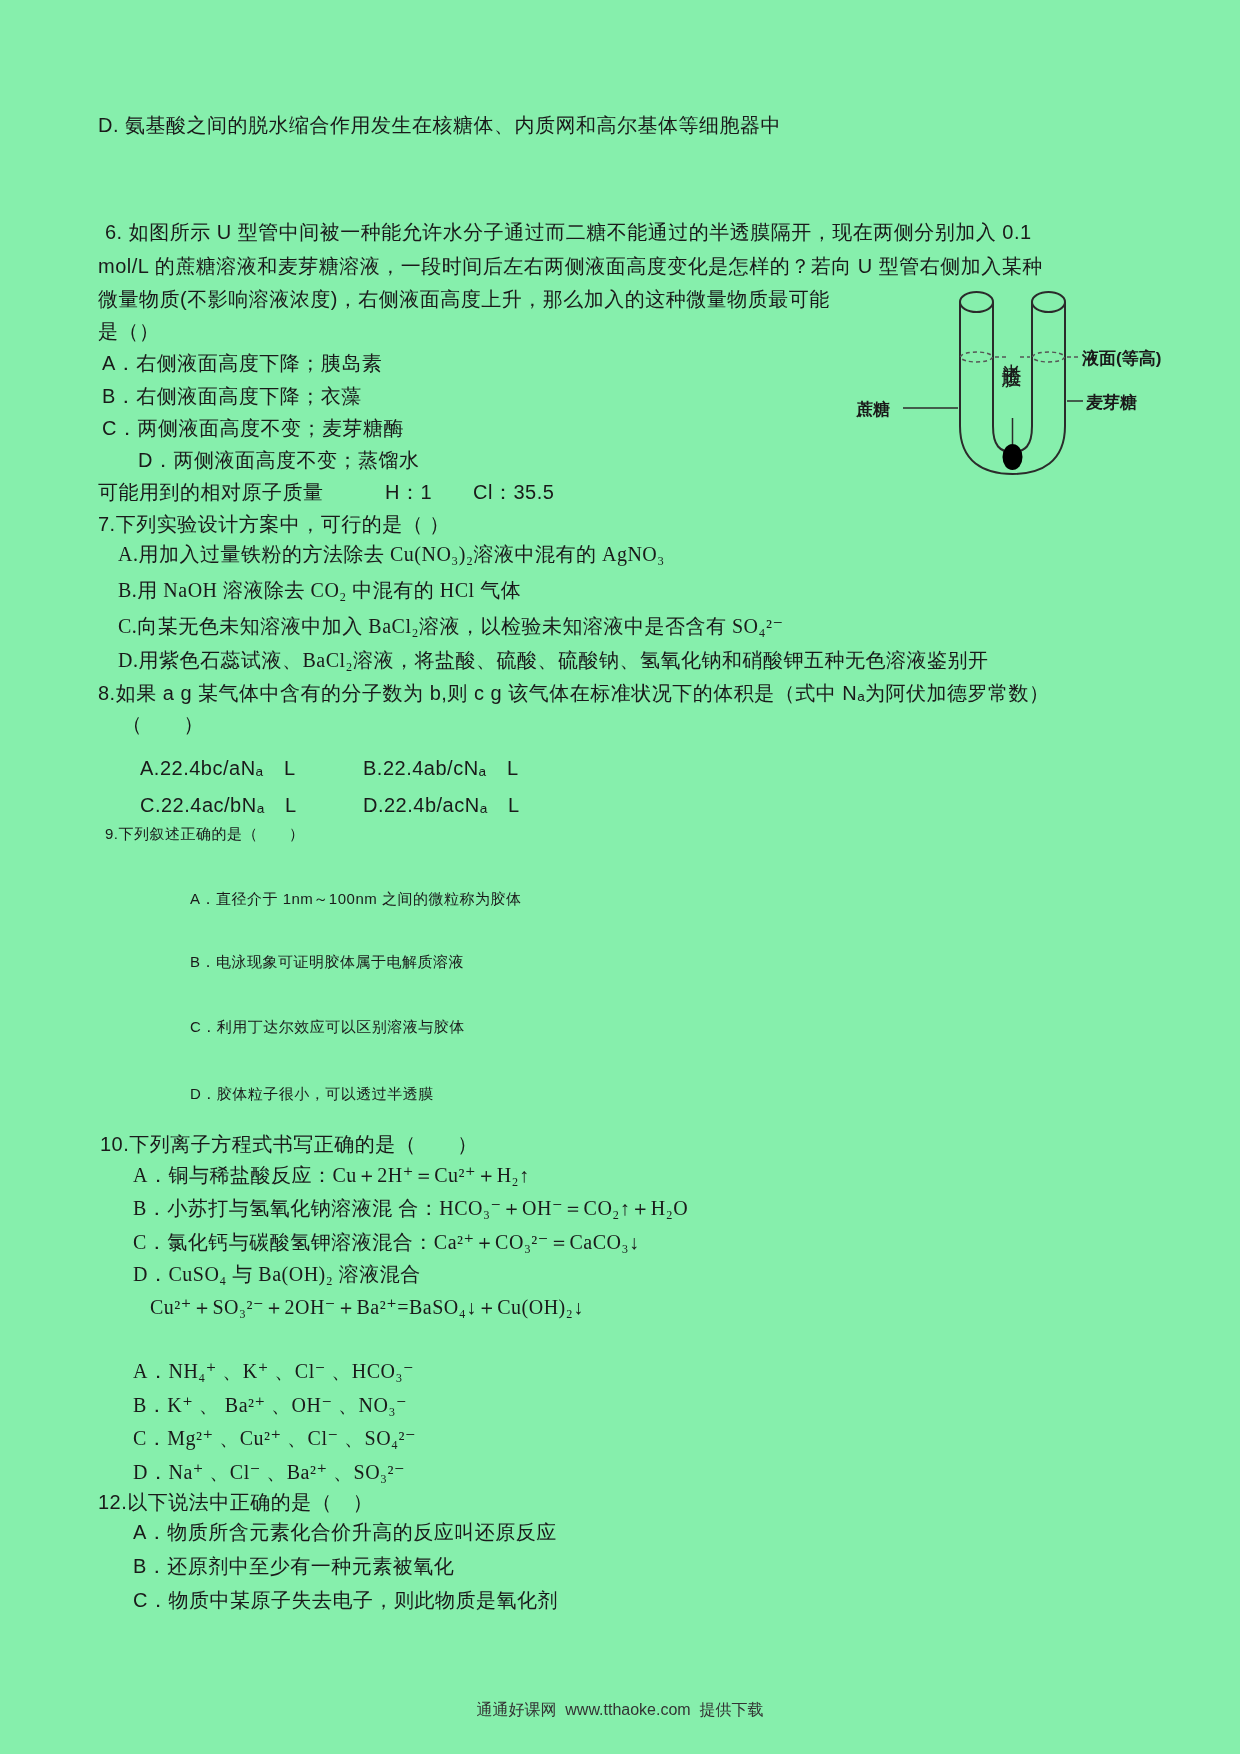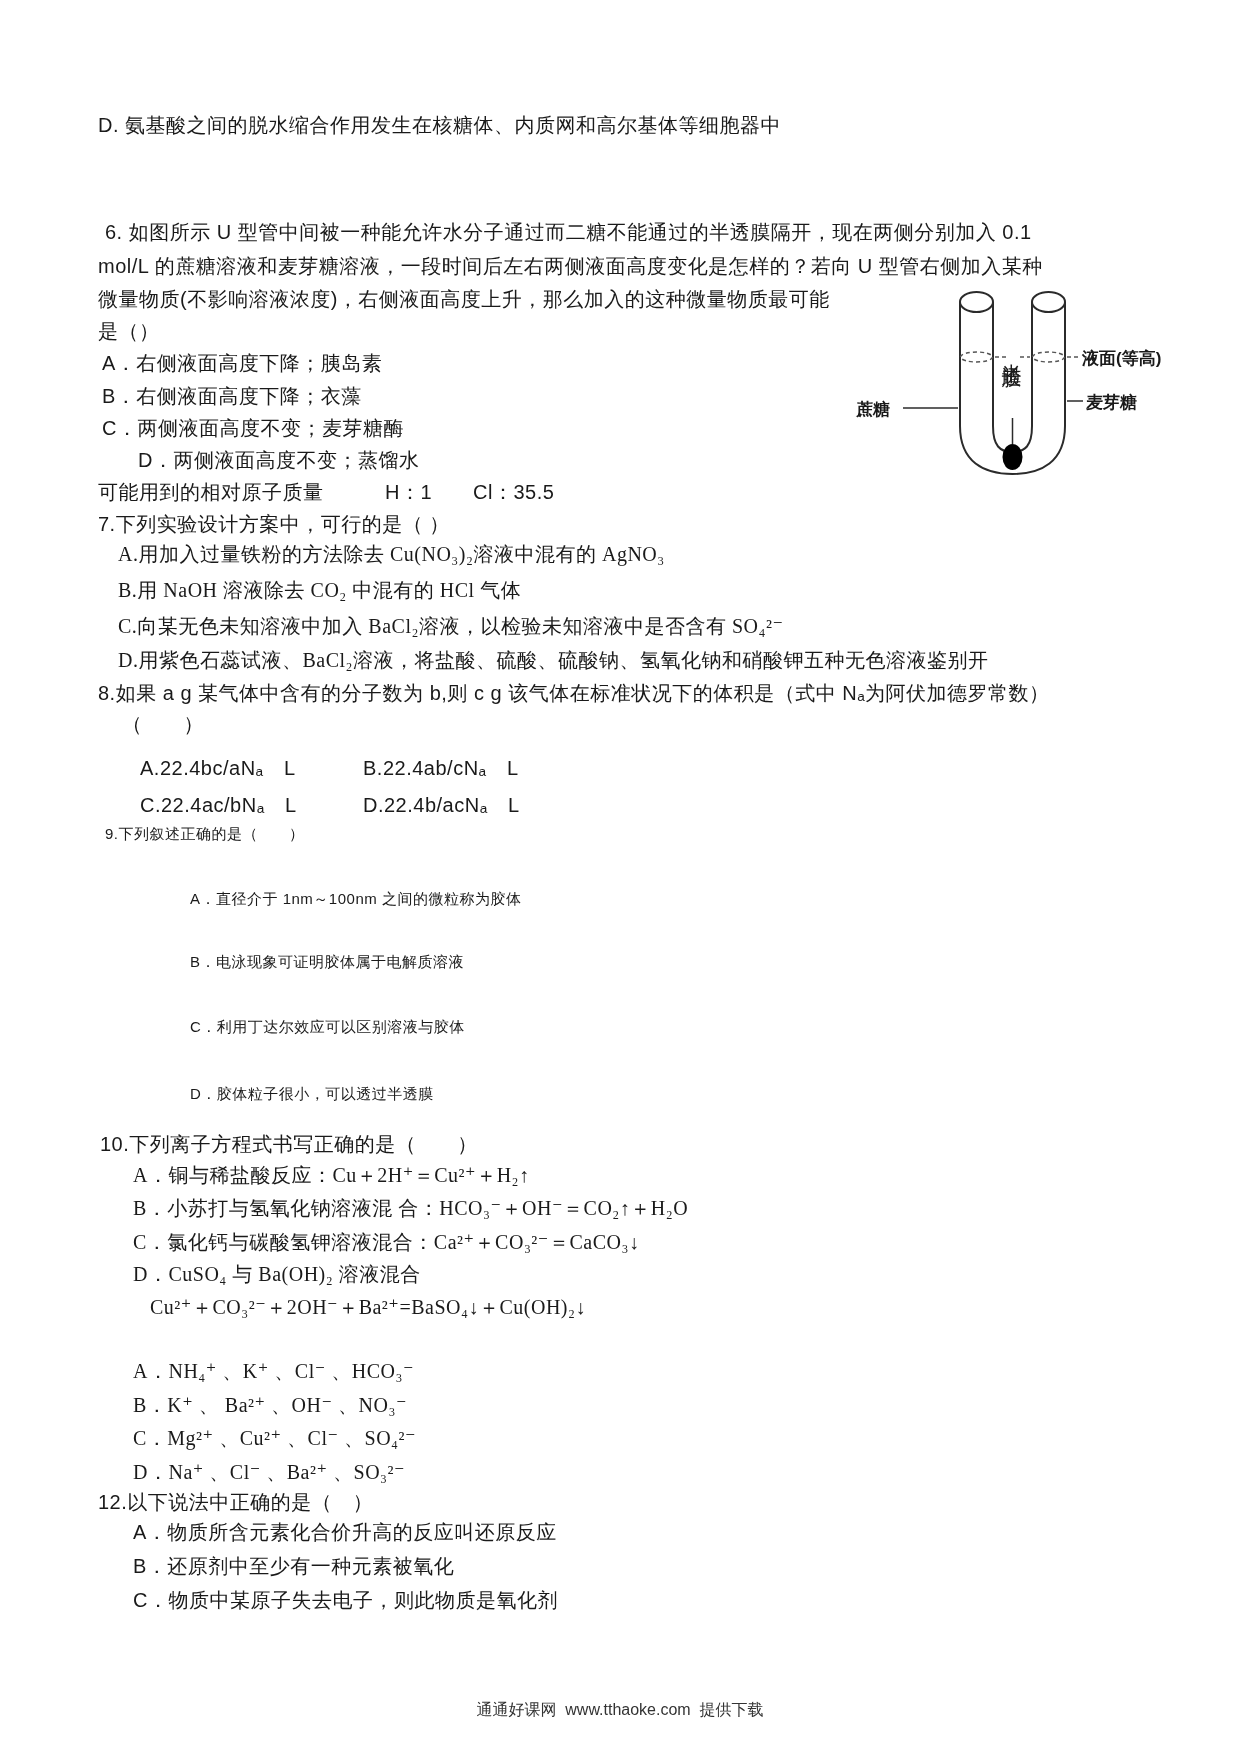--- a/index.html
+++ b/index.html
@@ -1,20 +1,20 @@
 <!DOCTYPE html>
 <html><head>
 <meta charset="utf-8">
 <style>
   html, body { margin: 0; padding: 0; background: #e8e8e8; }
   .page {
     position: relative;
     width: 1240px;
     height: 1754px;
-    background: #ffffff;
+    background: #86efac;
     margin: 0 auto;
     overflow: hidden;
     font-family: "Liberation Sans", "DejaVu Sans", sans-serif;
     color: #1a1a1a;
   }
   .ln {
     position: absolute;
     white-space: pre;
     font-size: 20px;
     line-height: 1.2;
@@ -113,21 +113,21 @@
   <div class="ln big" style="left:190px; top:890px;">A．直径介于 1nm～100nm 之间的微粒称为胶体</div>
   <div class="ln big" style="left:190px; top:953px;">B．电泳现象可证明胶体属于电解质溶液</div>
   <div class="ln big" style="left:190px; top:1018px;">C．利用丁达尔效应可以区别溶液与胶体</div>
   <div class="ln big" style="left:190px; top:1085px;">D．胶体粒子很小，可以透过半透膜</div>
 
   <div class="ln" style="left:100px; top:1132px;">10.下列离子方程式书写正确的是（　　）</div>
   <div class="ln serif" style="left:133px; top:1163px;">A．铜与稀盐酸反应：Cu＋2H⁺＝Cu²⁺＋H₂↑</div>
   <div class="ln serif" style="left:133px; top:1196px;">B．小苏打与氢氧化钠溶液混 合：HCO₃⁻＋OH⁻＝CO₂↑＋H₂O</div>
   <div class="ln serif" style="left:133px; top:1230px;">C．氯化钙与碳酸氢钾溶液混合：Ca²⁺＋CO₃²⁻＝CaCO₃↓</div>
   <div class="ln serif" style="left:133px; top:1262px;">D．CuSO₄ 与 Ba(OH)₂ 溶液混合</div>
-  <div class="ln serif" style="left:150px; top:1295px;">Cu²⁺＋CO₃²⁻＋2OH⁻＋Ba²⁺=BaSO₄↓＋Cu(OH)₂↓</div>
+  <div class="ln serif" style="left:150px; top:1295px;">Cu²⁺＋SO₃²⁻＋2OH⁻＋Ba²⁺=BaSO₄↓＋Cu(OH)₂↓</div>
 
   <div class="ln serif" style="left:133px; top:1359px;">A．NH₄⁺ 、K⁺ 、Cl⁻ 、HCO₃⁻</div>
   <div class="ln serif" style="left:133px; top:1393px;">B．K⁺ 、 Ba²⁺ 、OH⁻ 、NO₃⁻</div>
   <div class="ln serif" style="left:133px; top:1426px;">C．Mg²⁺ 、Cu²⁺ 、Cl⁻ 、SO₄²⁻</div>
   <div class="ln serif" style="left:133px; top:1460px;">D．Na⁺ 、Cl⁻ 、Ba²⁺ 、SO₃²⁻</div>
 
   <div class="ln" style="left:98px; top:1490px;">12.以下说法中正确的是（　）</div>
   <div class="ln" style="left:133px; top:1520px;">A．物质所含元素化合价升高的反应叫还原反应</div>
   <div class="ln" style="left:133px; top:1554px;">B．还原剂中至少有一种元素被氧化</div>
   <div class="ln" style="left:133px; top:1588px;">C．物质中某原子失去电子，则此物质是氧化剂</div>

